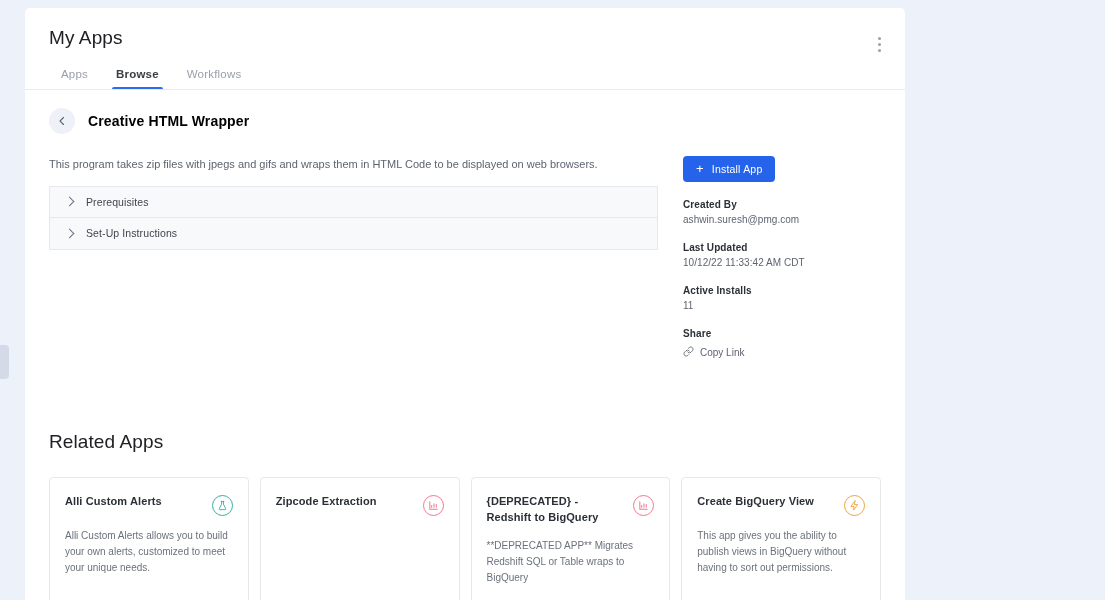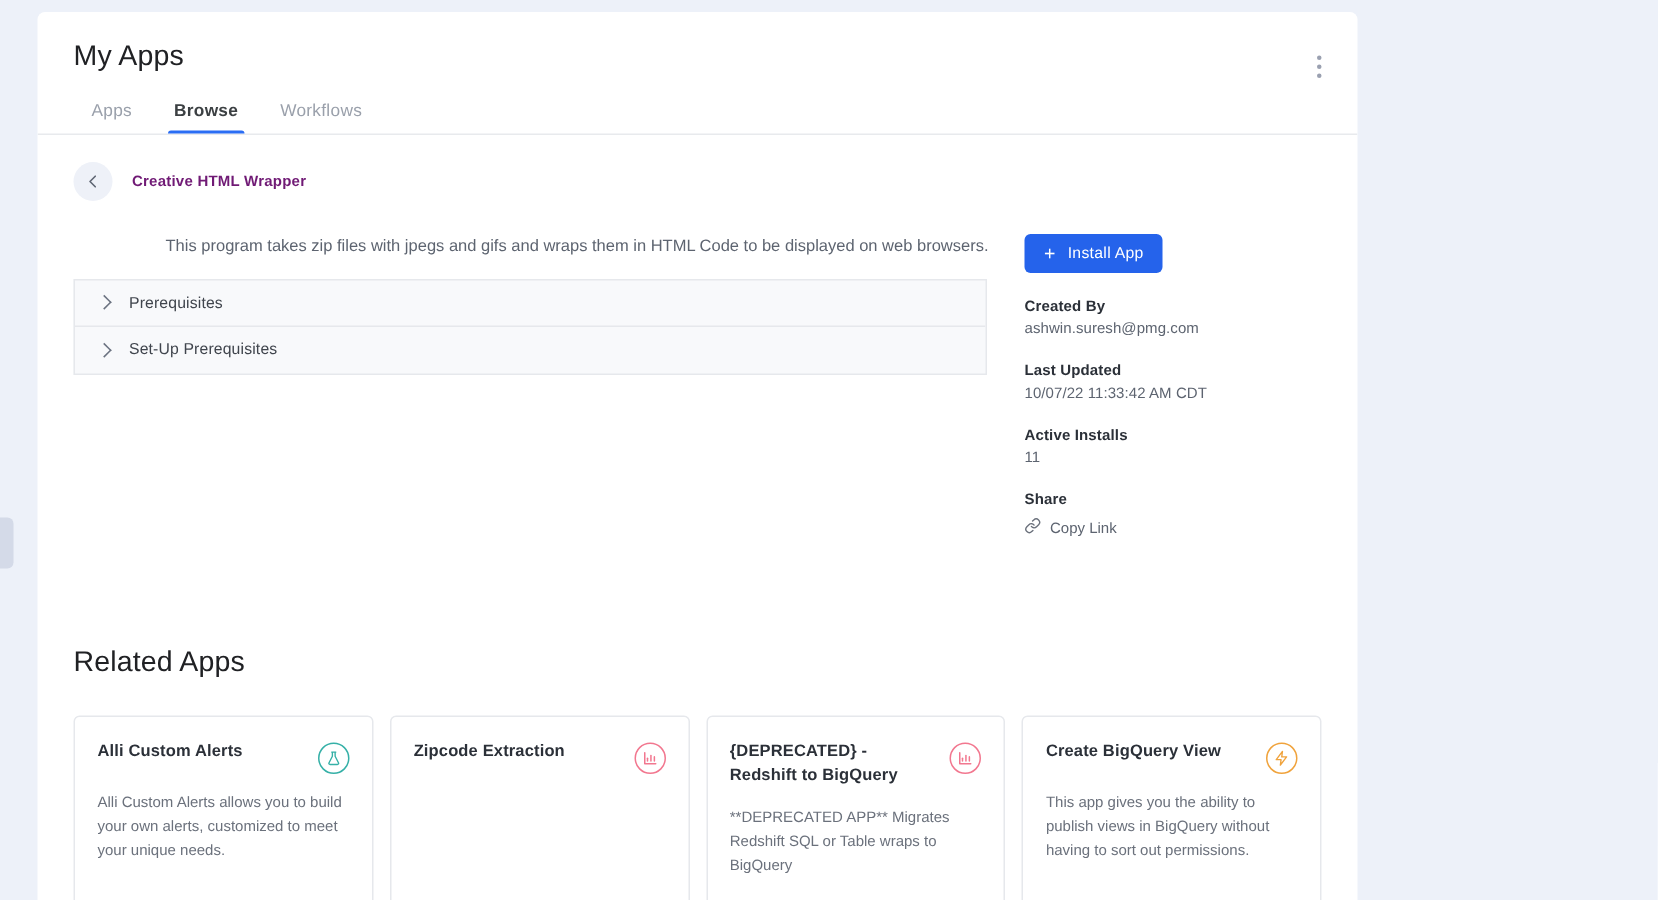--- a/index.html
+++ b/index.html
@@ -114,32 +114,32 @@
     border-radius: 50%;
     background: #eef1f8;
     display: flex;
     align-items: center;
     justify-content: center;
     cursor: pointer;
     flex: none;
   }
   .back-button svg { display: block; }
   .crumb-title {
-    font-size: 10px;
+    font-size: 14px;
     font-weight: 700;
-    color: #701a75;
+    color: #000000;
     letter-spacing: .15px;
   }
 
   .content-cols {
     display: flex;
     gap: 0;
     margin-top: 22px;
   }
-  .left-col { width: 610px; flex: none; text-align: right; }
+  .left-col { width: 610px; flex: none; }
   .right-col { width: 222px; flex: none; margin-left: 24px; }
 
   .app-desc {
     font-size: 11px;
     color: #5d6470;
     line-height: 1.5;
     margin-bottom: 13px;
   }
 
   .accordion {
@@ -317,39 +317,39 @@
         <div class="left-col">
           <div class="app-desc">This program takes zip files with jpegs and gifs and wraps them in HTML Code to be displayed on web browsers.</div>
 
           <div class="accordion">
             <div class="accordion-row">
               <span class="accordion-chevron"></span>
               <span class="accordion-label">Prerequisites</span>
             </div>
             <div class="accordion-row">
               <span class="accordion-chevron"></span>
-              <span class="accordion-label">Set-Up Prerequisites</span>
+              <span class="accordion-label">Set-Up Instructions</span>
             </div>
           </div>
         </div>
 
         <div class="right-col">
           <button class="install-button">
             <span class="install-plus">+</span>
             <span>Install App</span>
           </button>
 
           <div class="meta-block">
             <div class="meta-label">Created By</div>
             <div class="meta-value">ashwin.suresh@pmg.com</div>
           </div>
 
           <div class="meta-block">
             <div class="meta-label">Last Updated</div>
-            <div class="meta-value">10/07/22 11:33:42 AM CDT</div>
+            <div class="meta-value">10/12/22 11:33:42 AM CDT</div>
           </div>
 
           <div class="meta-block">
             <div class="meta-label">Active Installs</div>
             <div class="meta-value">11</div>
           </div>
 
           <div class="meta-block">
             <div class="meta-label">Share</div>
             <div class="copy-link-row">

